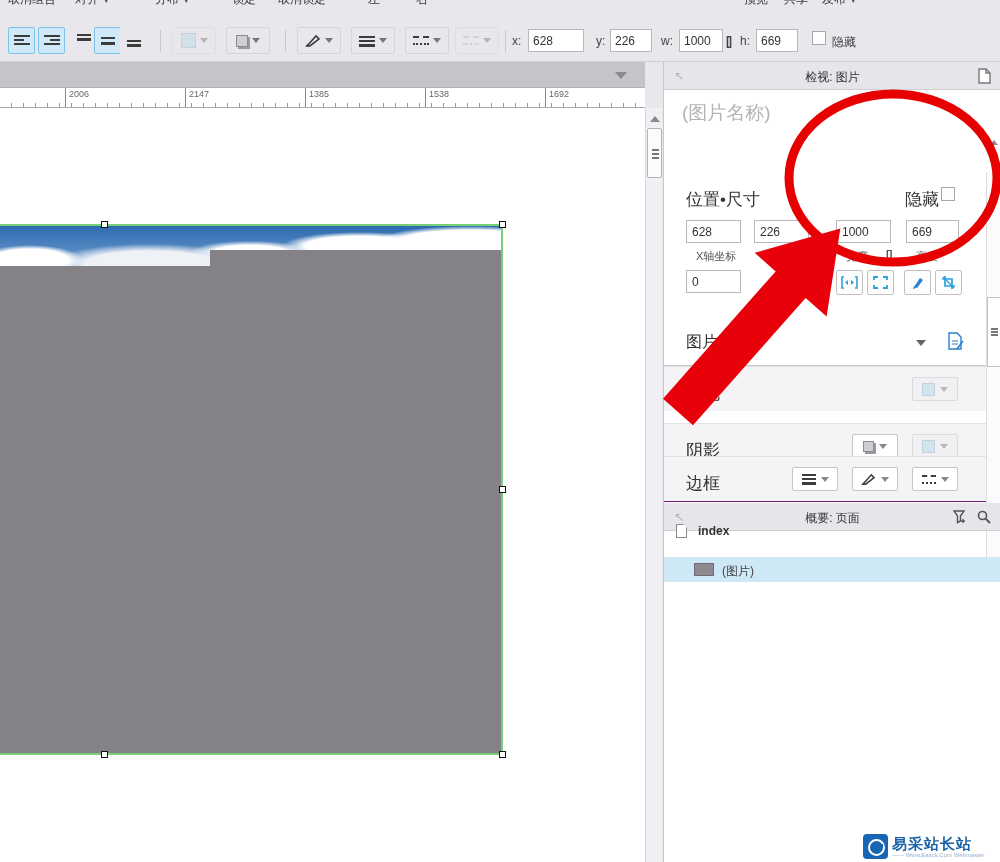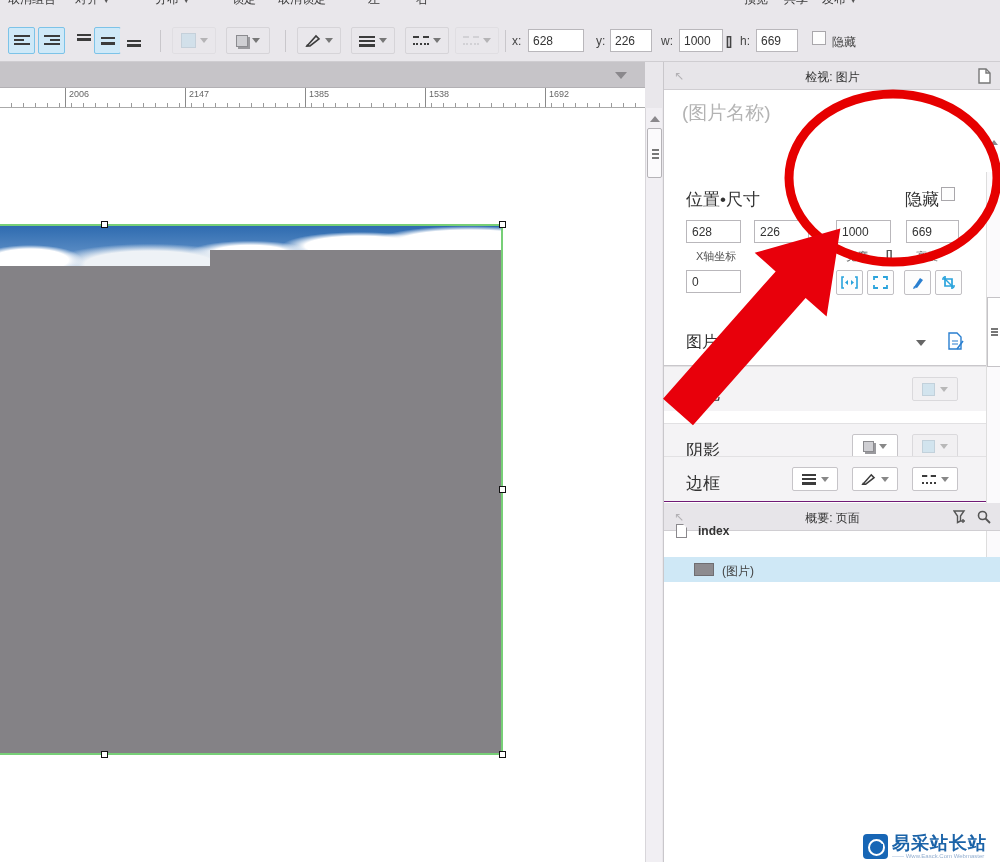--- a/index.html
+++ b/index.html
@@ -92,21 +92,21 @@
   .pageicon { position:absolute; width:11px; height:14px; background:#fff; border:1px solid #8a888c; }
   .pageicon::after { content:""; position:absolute; right:-1px; top:-1px; width:0; height:0; border-left:4px solid transparent; border-top:4px solid #e9e7eb; }
   .thumbicon { position:absolute; width:20px; height:13px; background:#8d8b8f; border:1px solid #6f6d71; }
 
   
   #watermark { left:858px; top:831px; width:142px; height:31px; background:#fff; display:flex; align-items:center; }
   #wlogo { width:25px; height:25px; margin-left:5px; background:#1766b5; border-radius:4px; position:relative; flex:none; }
   #wlogo::before { content:""; position:absolute; left:5px; top:5px; width:13px; height:13px; border:2.5px solid #fff; border-radius:50%; }
   #wlogo::after { content:""; position:absolute; left:11px; top:10px; width:9px; height:4px; background:#1766b5; }
   #wtext { margin-left:4px; line-height:1; }
-  #wtitle { font-size:18px; font-weight:bold; color:#1b63a8; letter-spacing:1px; white-space:nowrap; }
+  #wtitle { font-size:15px; font-weight:bold; color:#1b63a8; letter-spacing:1px; white-space:nowrap; }
   #wsub { font-size:6px; color:#93aecf; white-space:nowrap; margin-top:1px; }
 
   svg.icon { display:block; }
   #annotations { left:0; top:0; width:1000px; height:862px; pointer-events:none; }
 </style>
 </head>
 <body>
 
 <div id="menubar" class="abs">
   <span style="left:8px">取消组合</span>

